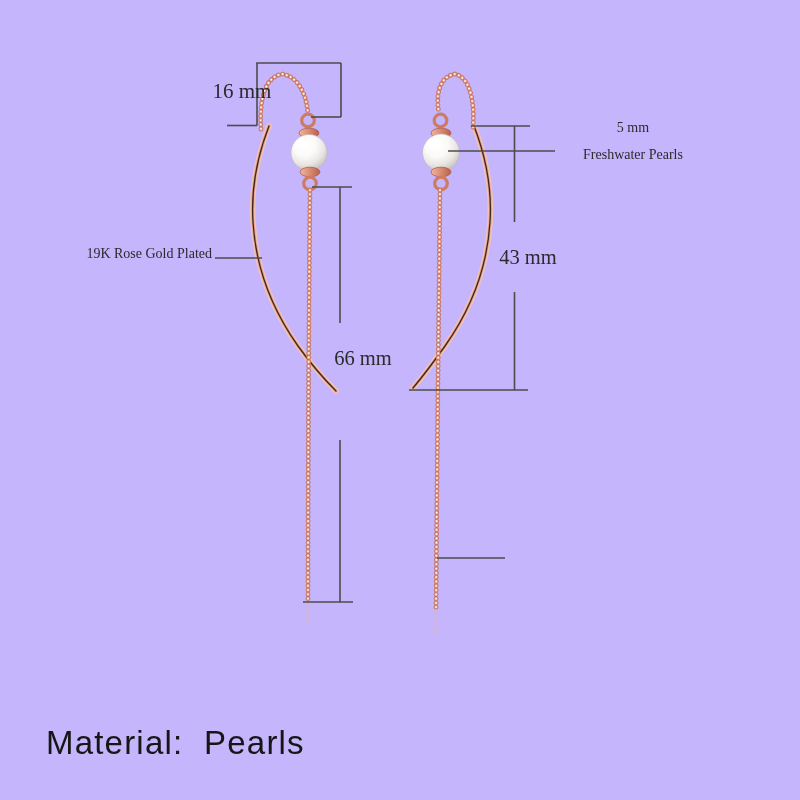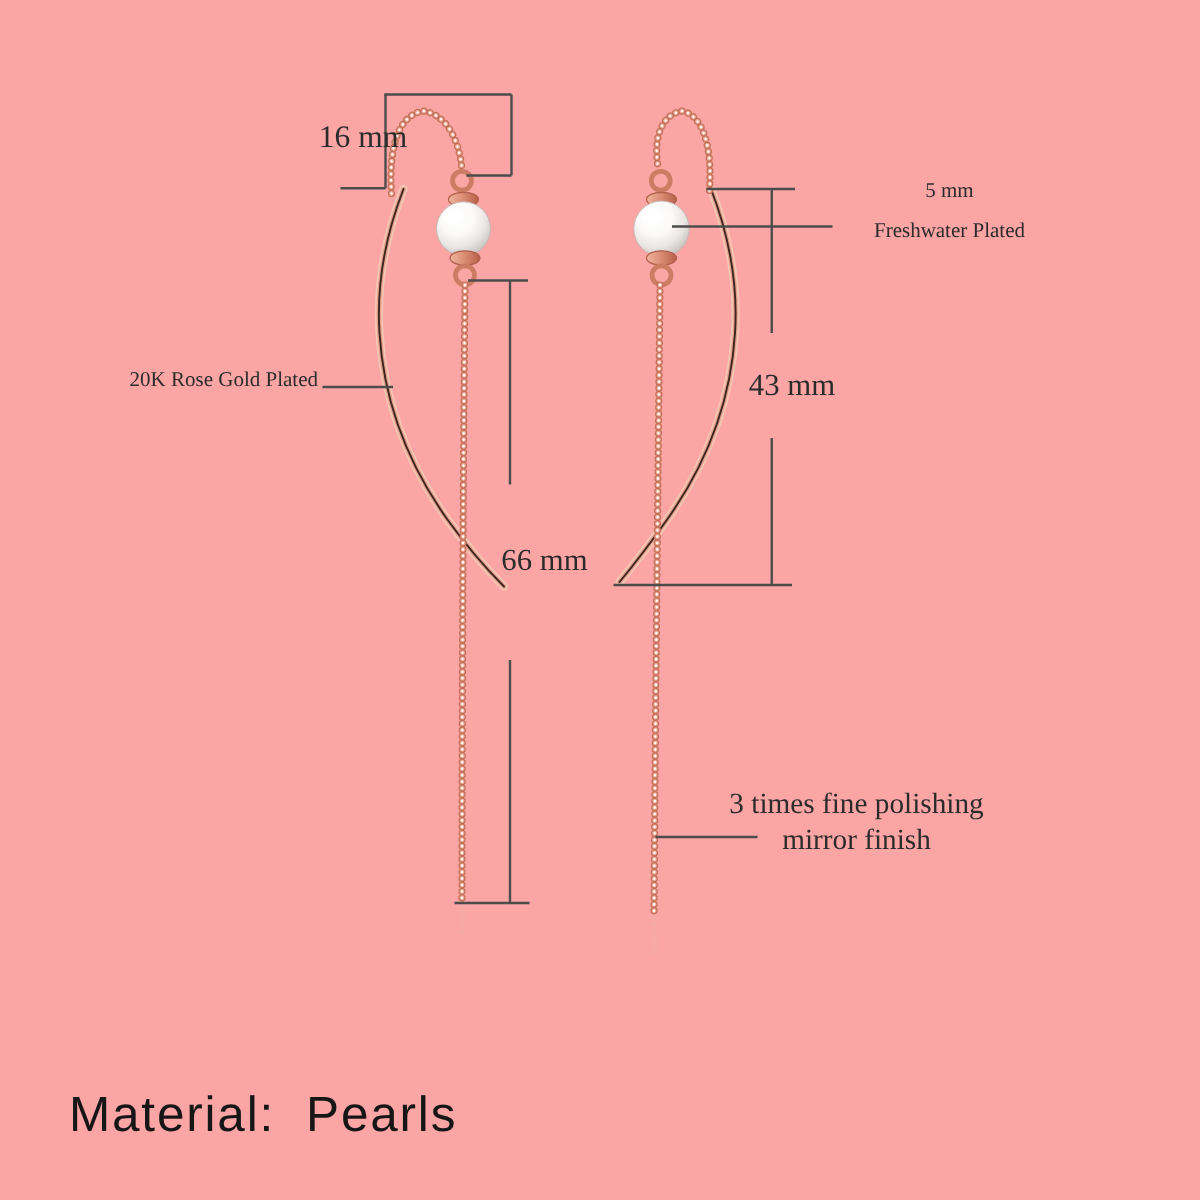--- a/index.html
+++ b/index.html
@@ -1,39 +1,39 @@
 <!DOCTYPE html>
 <html><head>
 <meta charset="utf-8">
 <style>
   html, body { margin: 0; padding: 0; background: #ffffff; }
   .stage {
     position: relative;
     width: 800px;
     height: 800px;
-    background: #fca5a5;
+    background: #c4b5fd;
     overflow: hidden;
     font-family: "Liberation Serif", serif;
   }
   .stage svg { position: absolute; left: 0; top: 0; }
   .ann {
     position: absolute;
     color: #2b2b2b;
     font-family: "Liberation Serif", serif;
     font-size: 14px;
     line-height: 26px;
     text-align: center;
     white-space: nowrap;
   }
   .ann.two-line { white-space: normal; }
   .label-16mm   { left: 196px; top: 78px;  width: 92px;  font-size: 21px; }
   .label-pearl  { left: 548px; top: 114px; width: 170px; line-height: 27px; }
   .label-plating{ left: 14px;  top: 241px; width: 198px; text-align: right; }
   .label-43mm   { left: 486px; top: 244px; width: 84px;  font-size: 20.5px; text-align: center; }
-  .label-66mm   { left: 321px; top: 345px; width: 84px;  font-size: 20.5px; margin-top: 16px; }
+  .label-66mm   { left: 321px; top: 345px; width: 84px;  font-size: 20.5px; }
   .label-polish { left: 476px; top: 525px; width: 190px; font-size: 19.5px; line-height: 24px; }
   .specs {
     position: absolute;
     left: 46px;
     top: 640px;
     color: #161616;
     font-family: "Liberation Sans", sans-serif;
     font-size: 33px;
     letter-spacing: 1.2px;
     line-height: 41px;
@@ -154,32 +154,28 @@
       <path d="M 215 258 H 262"></path>
 
       <path d="M 437 558 H 505"></path>
     </g>
   </svg>
 
   <div class="ann label-16mm">16 mm</div>
 
   <div class="ann two-line label-pearl">
     <div>5 mm</div>
-    <div>Freshwater Plated</div>
+    <div>Freshwater Pearls</div>
   </div>
 
-  <div class="ann label-plating">20K Rose Gold Plated</div>
+  <div class="ann label-plating">19K Rose Gold Plated</div>
 
   <div class="ann label-43mm">43 mm</div>
 
   <div class="ann label-66mm">66 mm</div>
 
-  <div class="ann two-line label-polish">
-    <div>3 times fine polishing</div>
-    <div>mirror finish</div>
-  </div>
 
   <div class="specs">
     <div>Material:  Pearls</div>
     
   </div>
 
 </div>
 
 </body></html>

